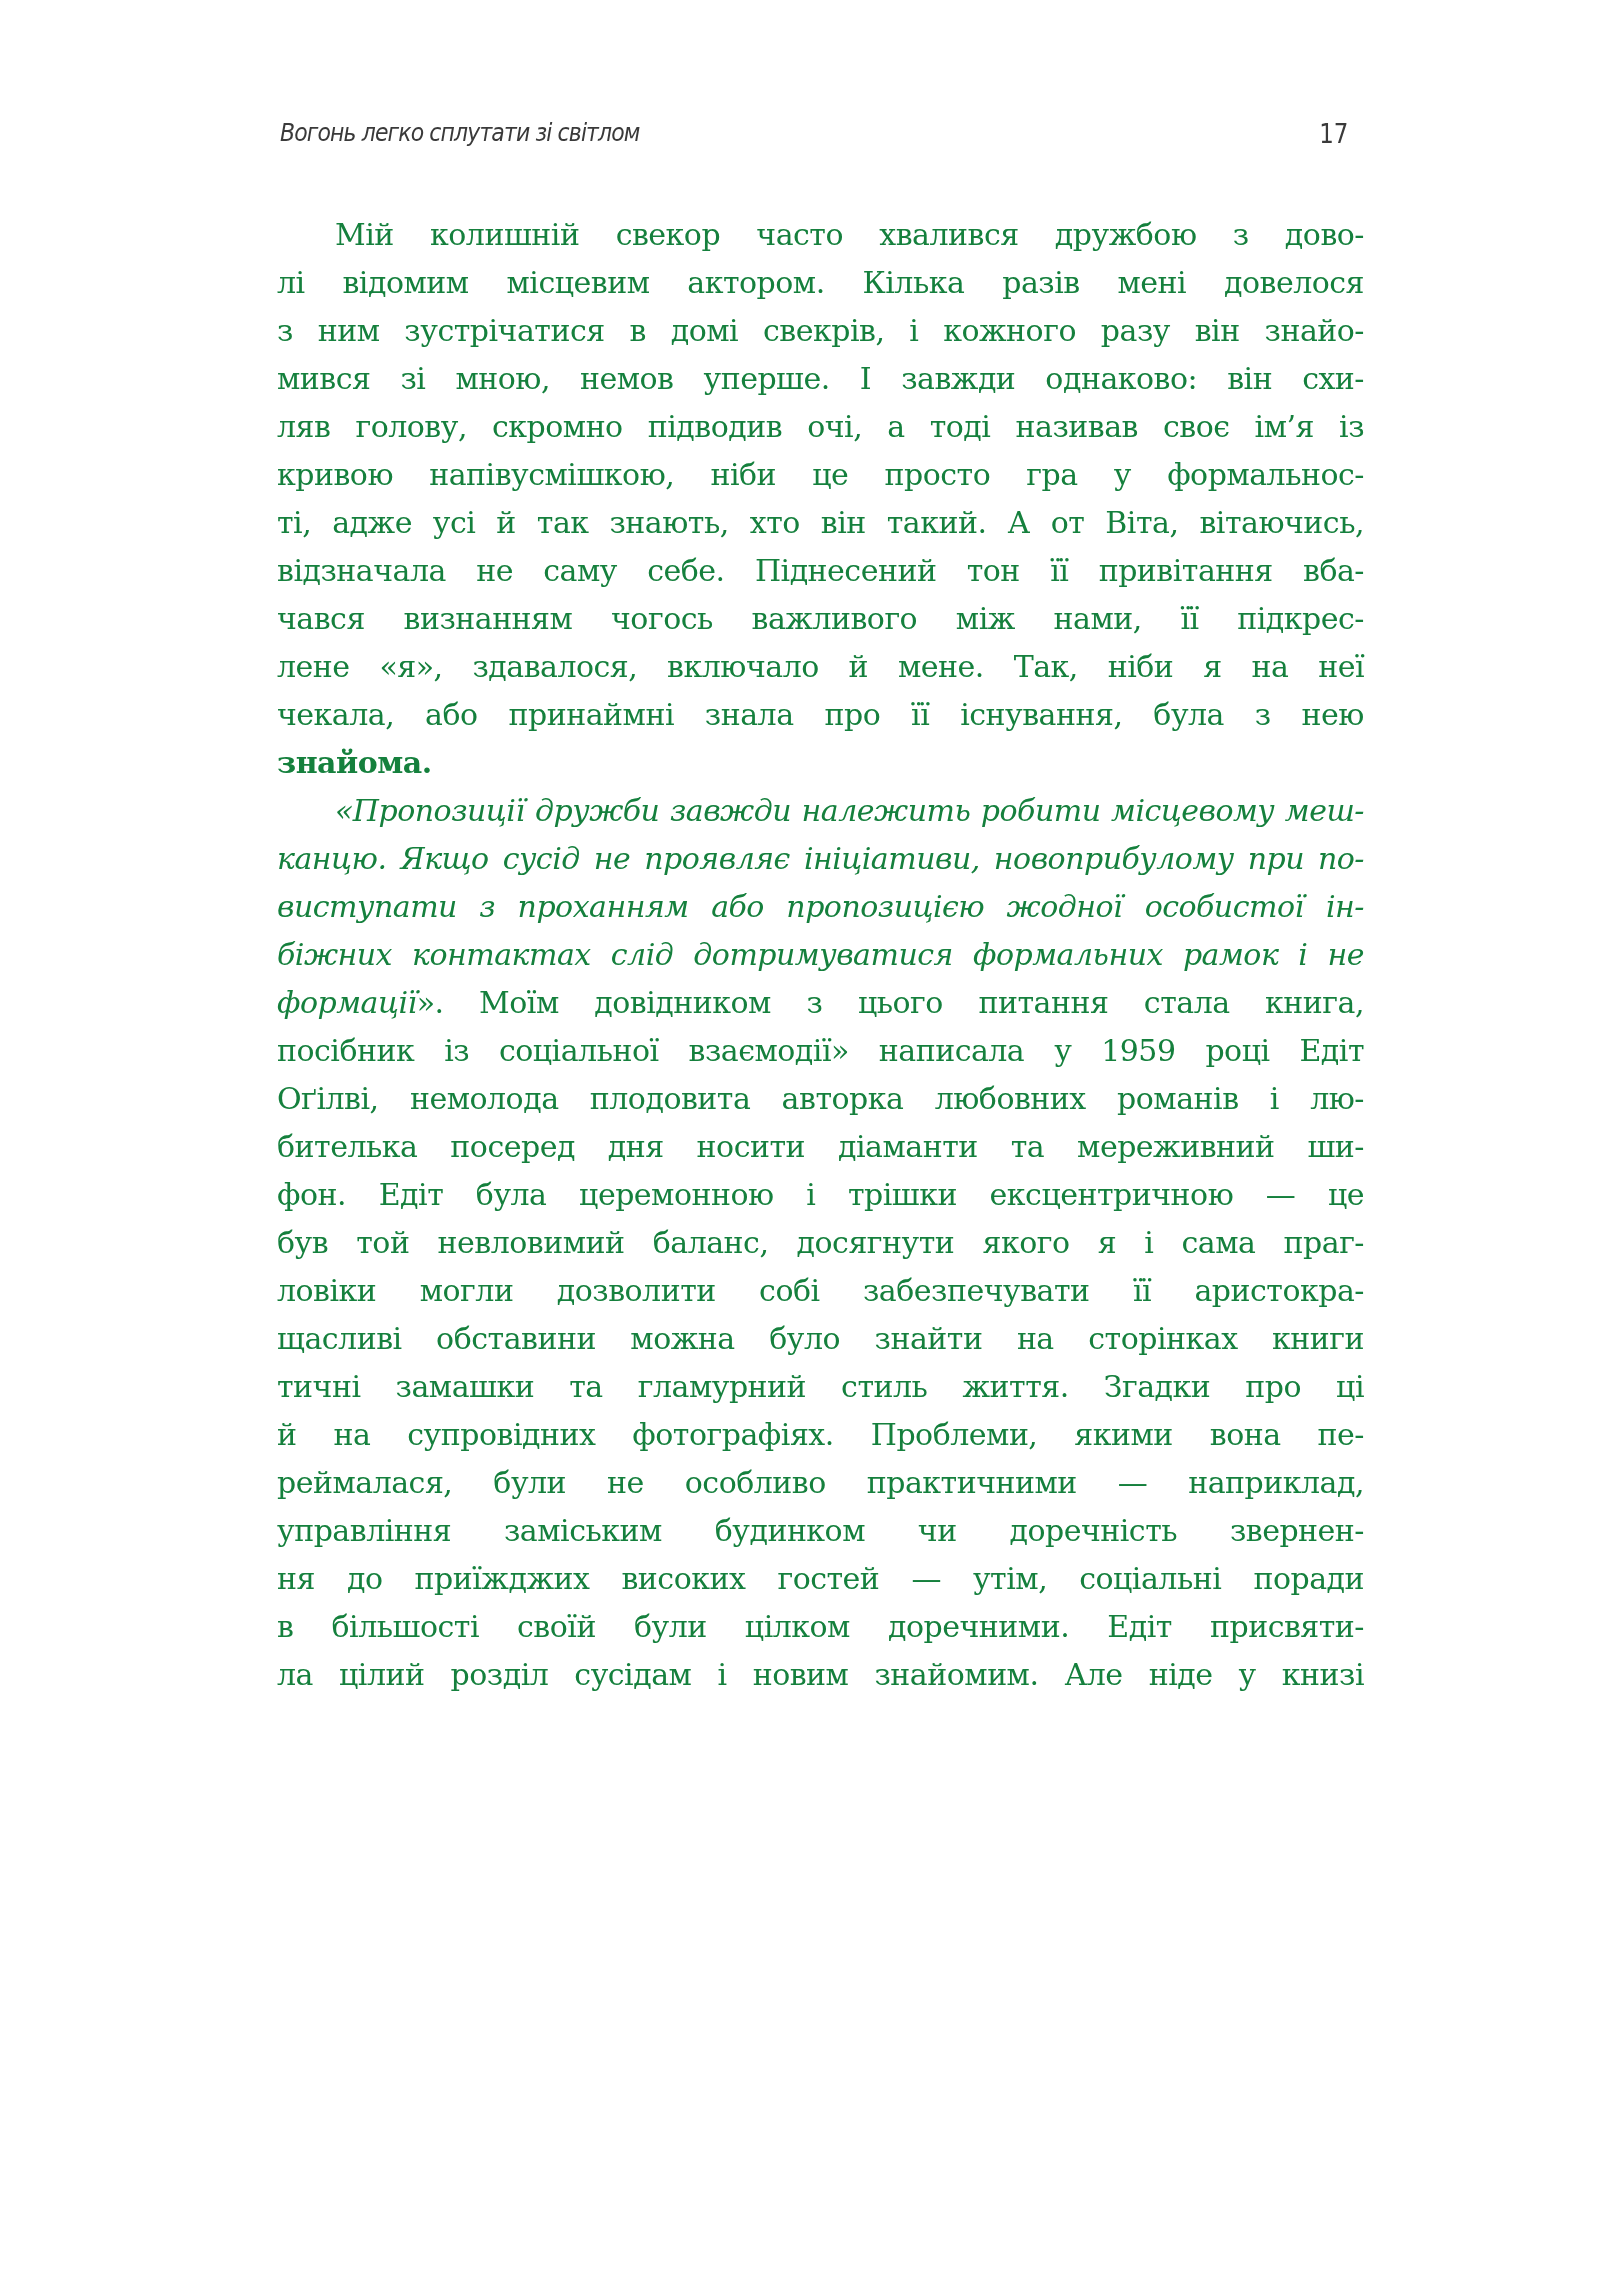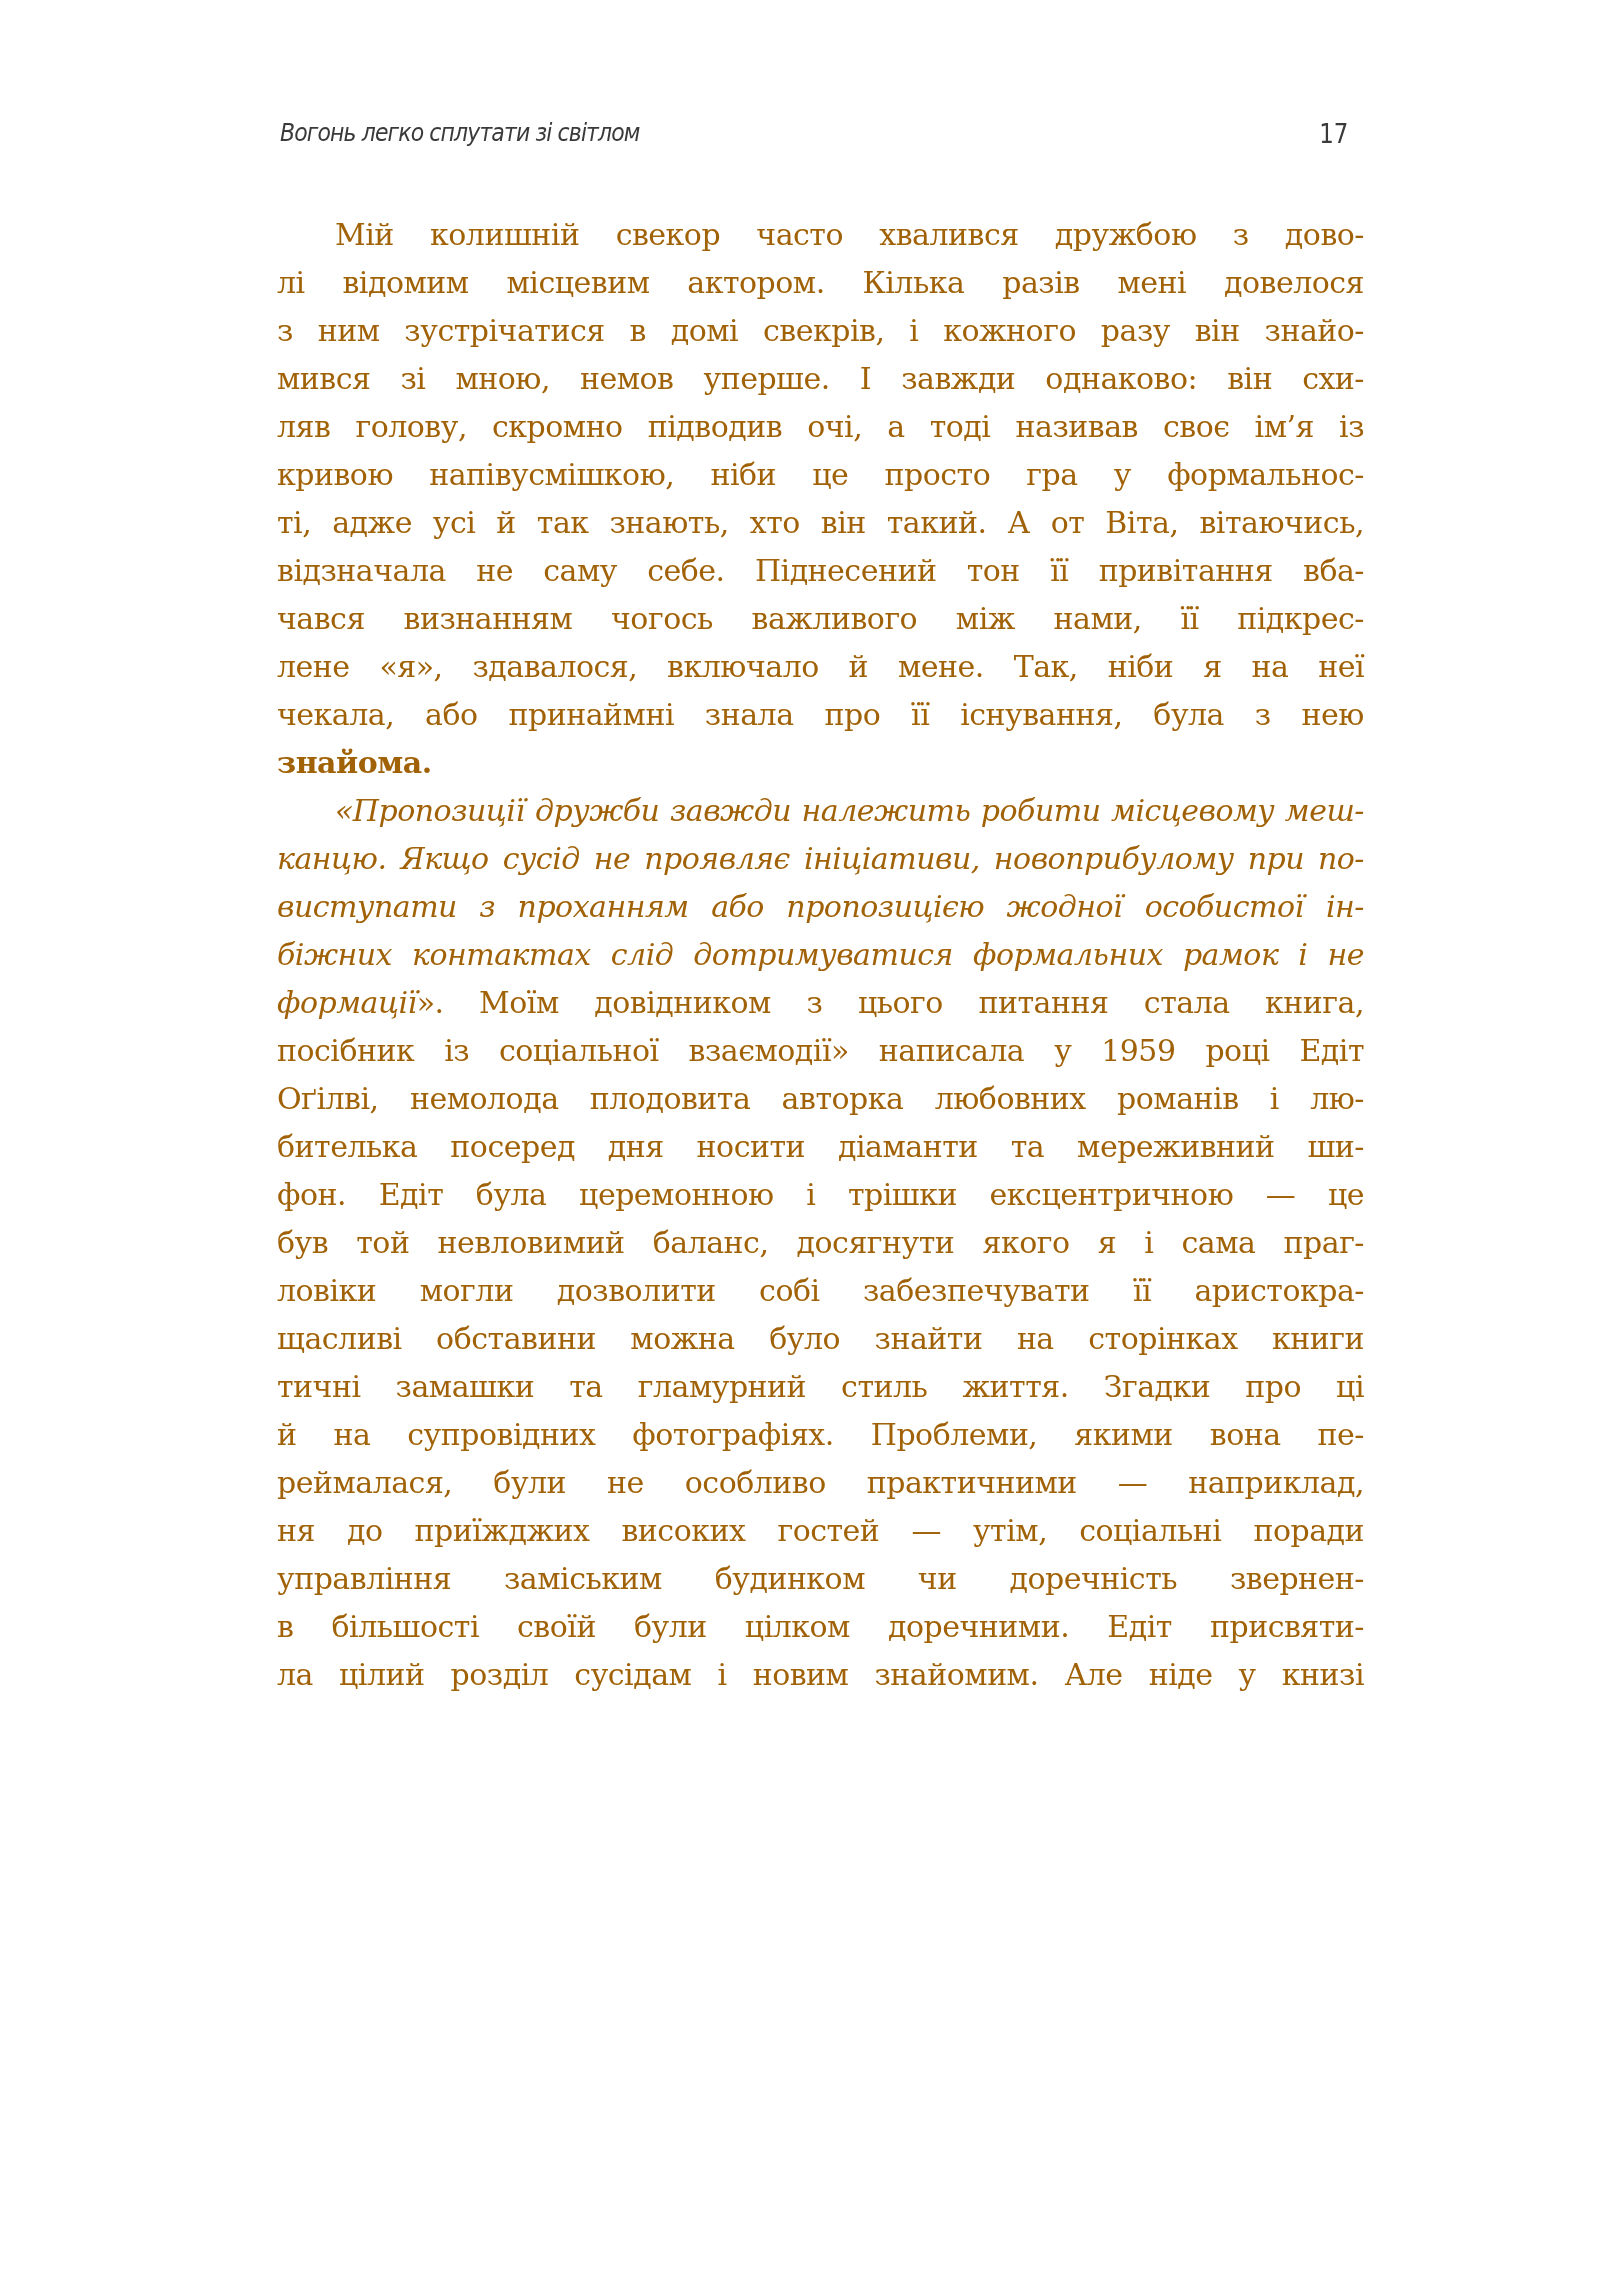--- a/index.html
+++ b/index.html
@@ -51,21 +51,21 @@
       transform-origin: right center;
     }
     .body-text {
       position: absolute;
       top: 211px;
       left: 0;
       width: 1087px;
       font-family: "DejaVu Serif", serif;
       font-size: 30px;
       line-height: 48px;
-      color: #a16207;
+      color: #15803d;
     }
     .line {
       display: block;
       height: 48px;
       white-space: nowrap;
       text-align: justify;
       text-align-last: justify;
       letter-spacing: -0.5px;
       word-spacing: -0.8px;
       transform-origin: left center;
@@ -118,20 +118,20 @@
         <span class="line"><span>посібник із соціальної взаємодії» написала у 1959 році Едіт</span></span>
         <span class="line"><span>Оґілві, немолода плодовита авторка любовних романів і лю-</span></span>
         <span class="line"><span>бителька посеред дня носити діаманти та мереживний ши-</span></span>
         <span class="line"><span>фон. Едіт була церемонною і трішки ексцентричною — це</span></span>
         <span class="line"><span>був той невловимий баланс, досягнути якого я і сама праг-</span></span>
         <span class="line"><span>ловіки могли дозволити собі забезпечувати її аристокра-</span></span>
         <span class="line"><span>щасливі обставини можна було знайти на сторінках книги</span></span>
         <span class="line"><span>тичні замашки та гламурний стиль життя. Згадки про ці</span></span>
         <span class="line"><span>й на супровідних фотографіях. Проблеми, якими вона пе-</span></span>
         <span class="line"><span>реймалася, були не особливо практичними — наприклад,</span></span>
+        <span class="line"><span>управління заміським будинком чи доречність звернен-</span></span>
         <span class="line"><span>ня до приїжджих високих гостей — утім, соціальні поради</span></span>
-        <span class="line"><span>управління заміським будинком чи доречність звернен-</span></span>
         <span class="line"><span>в більшості своїй були цілком доречними. Едіт присвяти-</span></span>
         <span class="line"><span>ла цілий розділ сусідам і новим знайомим. Але ніде у книзі</span></span>
       </div>
     </div>
 </div>
 
 
 </body></html>

